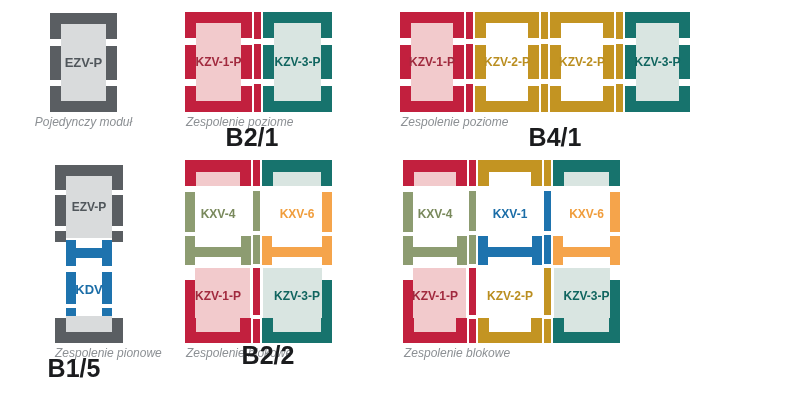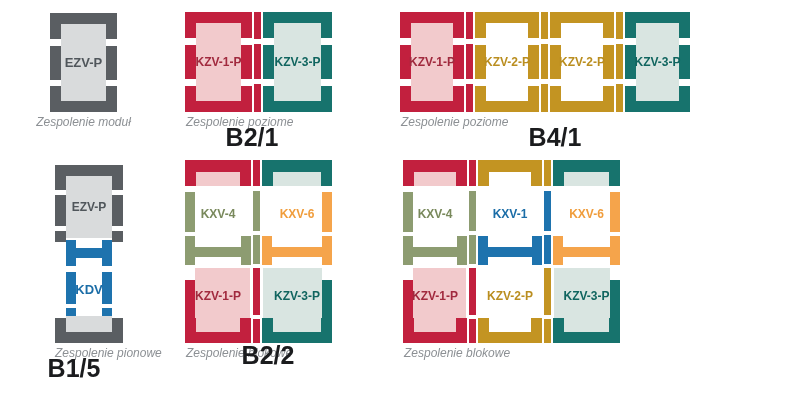--- a/index.html
+++ b/index.html
@@ -28,21 +28,21 @@
   #d-b22 .caption{left:1px;top:187px;}
   #d-b22 .blabel{left:23px;top:182px;width:120px;}
   #d-b32{left:403px;top:160px;width:217px;height:183px;}
   #d-b32 .caption{left:1px;top:187px;}
   #d-b32 .blabel{left:53px;top:194px;width:120px;}
 </style>
 </head>
 <body>
 
 <div class="diagram" id="d-single">
-  <div class="caption">Zespolenie moduł</div>
+  <div class="caption">Pojedynczy moduł</div>
 <div class="bar" style="left: 11px; top: 11px; width: 45px; height: 77px; background: rgb(217, 219, 220);"></div>
     <div class="bar" style="left: 0px; top: 0px; width: 67px; height: 11px; background: rgb(90, 94, 98);"></div>
     <div class="bar" style="left: 0px; top: 0px; width: 11px; height: 26px; background: rgb(90, 94, 98);"></div>
     <div class="bar" style="left: 56px; top: 0px; width: 11px; height: 26px; background: rgb(90, 94, 98);"></div>
     <div class="bar" style="left: 0px; top: 88px; width: 67px; height: 11px; background: rgb(90, 94, 98);"></div>
     <div class="bar" style="left: 0px; top: 73px; width: 11px; height: 26px; background: rgb(90, 94, 98);"></div>
     <div class="bar" style="left: 56px; top: 73px; width: 11px; height: 26px; background: rgb(90, 94, 98);"></div>
     <div class="bar" style="left: 0px; top: 33px; width: 11px; height: 34px; background: rgb(90, 94, 98);"></div>
     <div class="bar" style="left: 56px; top: 33px; width: 11px; height: 34px; background: rgb(90, 94, 98);"></div>
     <div class="mlabel" style="left: 8px; top: 41.5px; width: 51px; font-size: 13px; color: rgb(80, 86, 91);">EZV-P</div>

